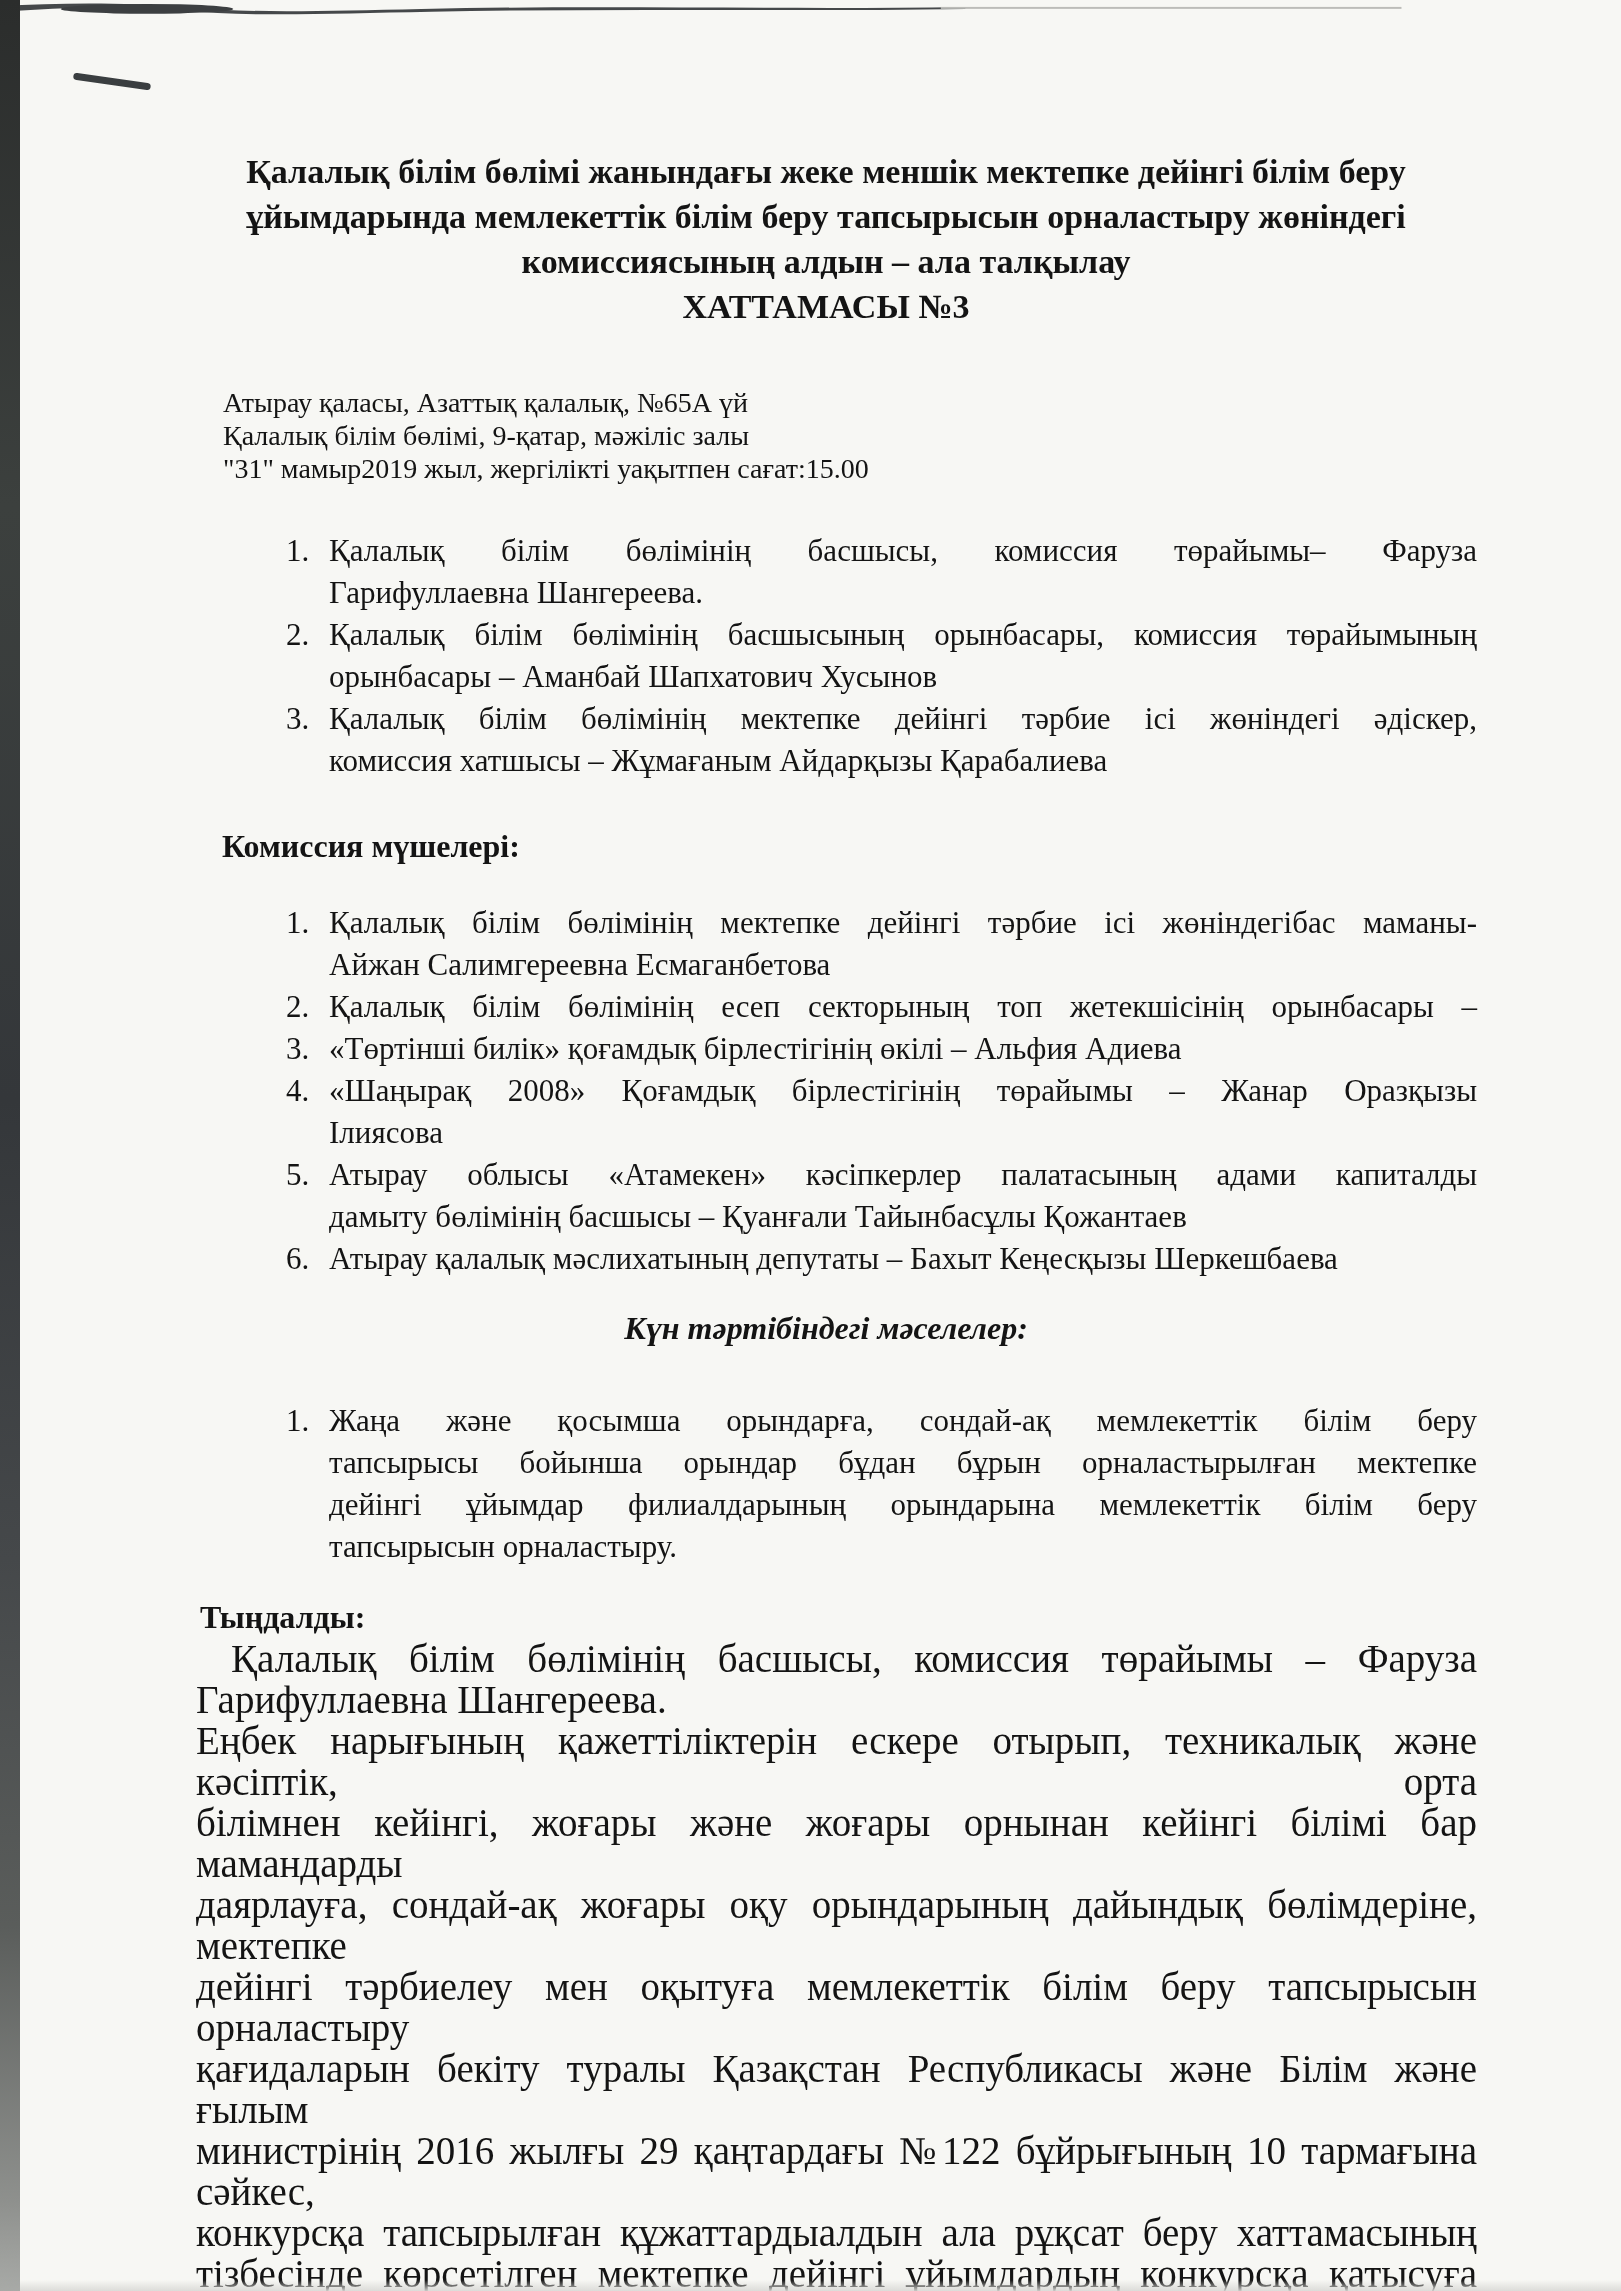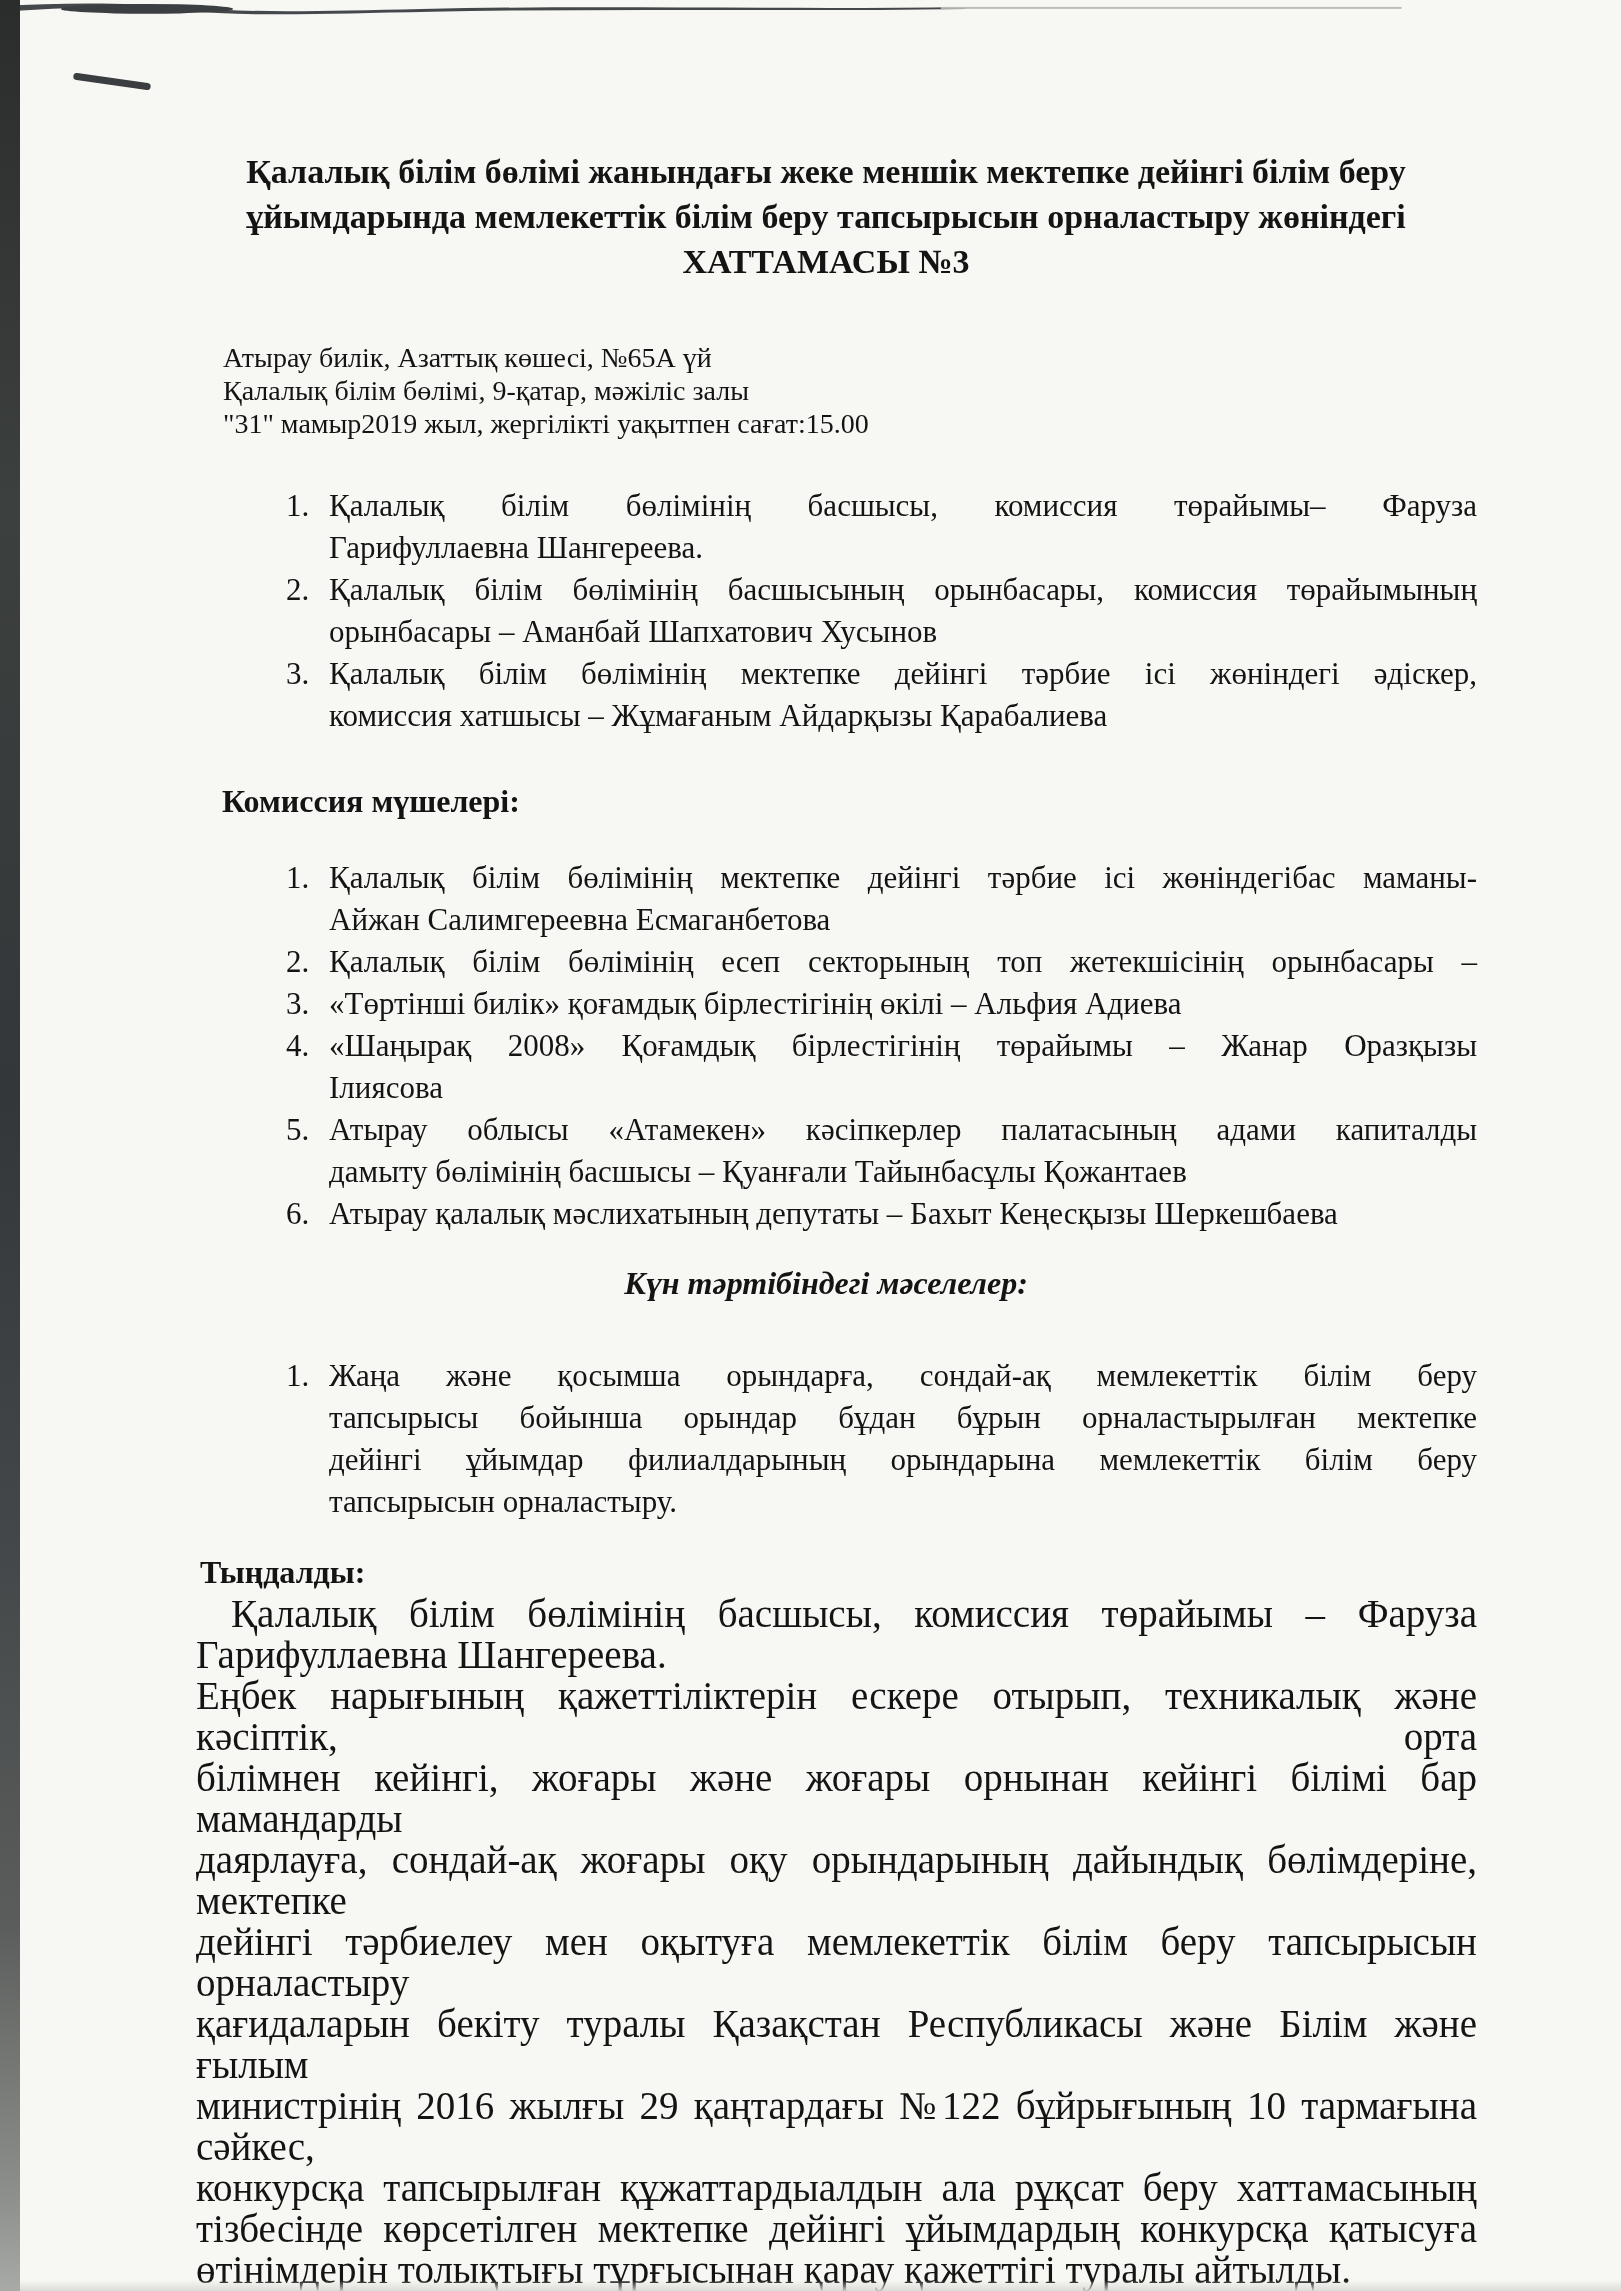--- a/index.html
+++ b/index.html
@@ -57,25 +57,26 @@
   <rect x="960" y="5" width="470" height="2" fill="#bcbcb9"></rect>
 </svg>
 <div class="pen-mark"></div>
 <div class="scan-bottom"></div>
 
 <div class="content">
 
   <div class="title">
     <div>Қалалық білім бөлімі жанындағы жеке меншік мектепке дейінгі білім беру</div>
     <div>ұйымдарында мемлекеттік білім беру тапсырысын орналастыру жөніндегі</div>
+    <div>комиссиясының алдын – ала талқылау</div>
     <div>ХАТТАМАСЫ №3</div>
   </div>
 
   <div class="address">
-    <div>Атырау билік, Азаттық көшесі, №65А үй</div>
+    <div>Атырау қаласы, Азаттық қалалық, №65А үй</div>
     <div>Қалалық білім бөлімі, 9-қатар, мәжіліс залы</div>
     <div>"31" мамыр2019 жыл, жергілікті уақытпен сағат:15.00</div>
   </div>
 
   <div class="list list1">
     <div class="item">
       <div class="num">1.</div>
       <div class="lines">
         <div class="j">Қалалық білім бөлімінің басшысы, комиссия төрайымы– Фаруза</div>
         <div>Гарифуллаевна Шангереева.</div>

